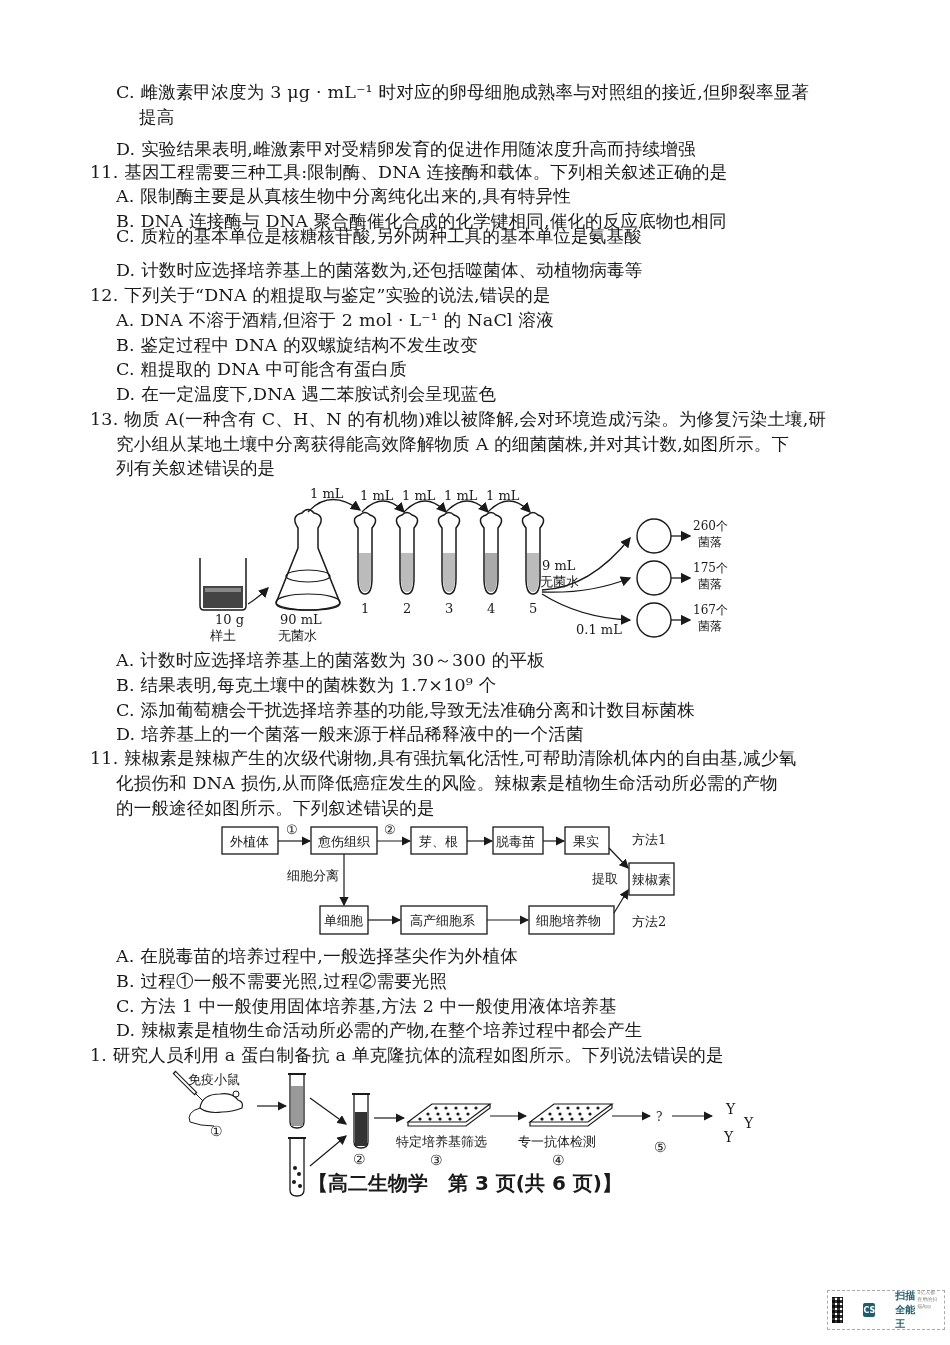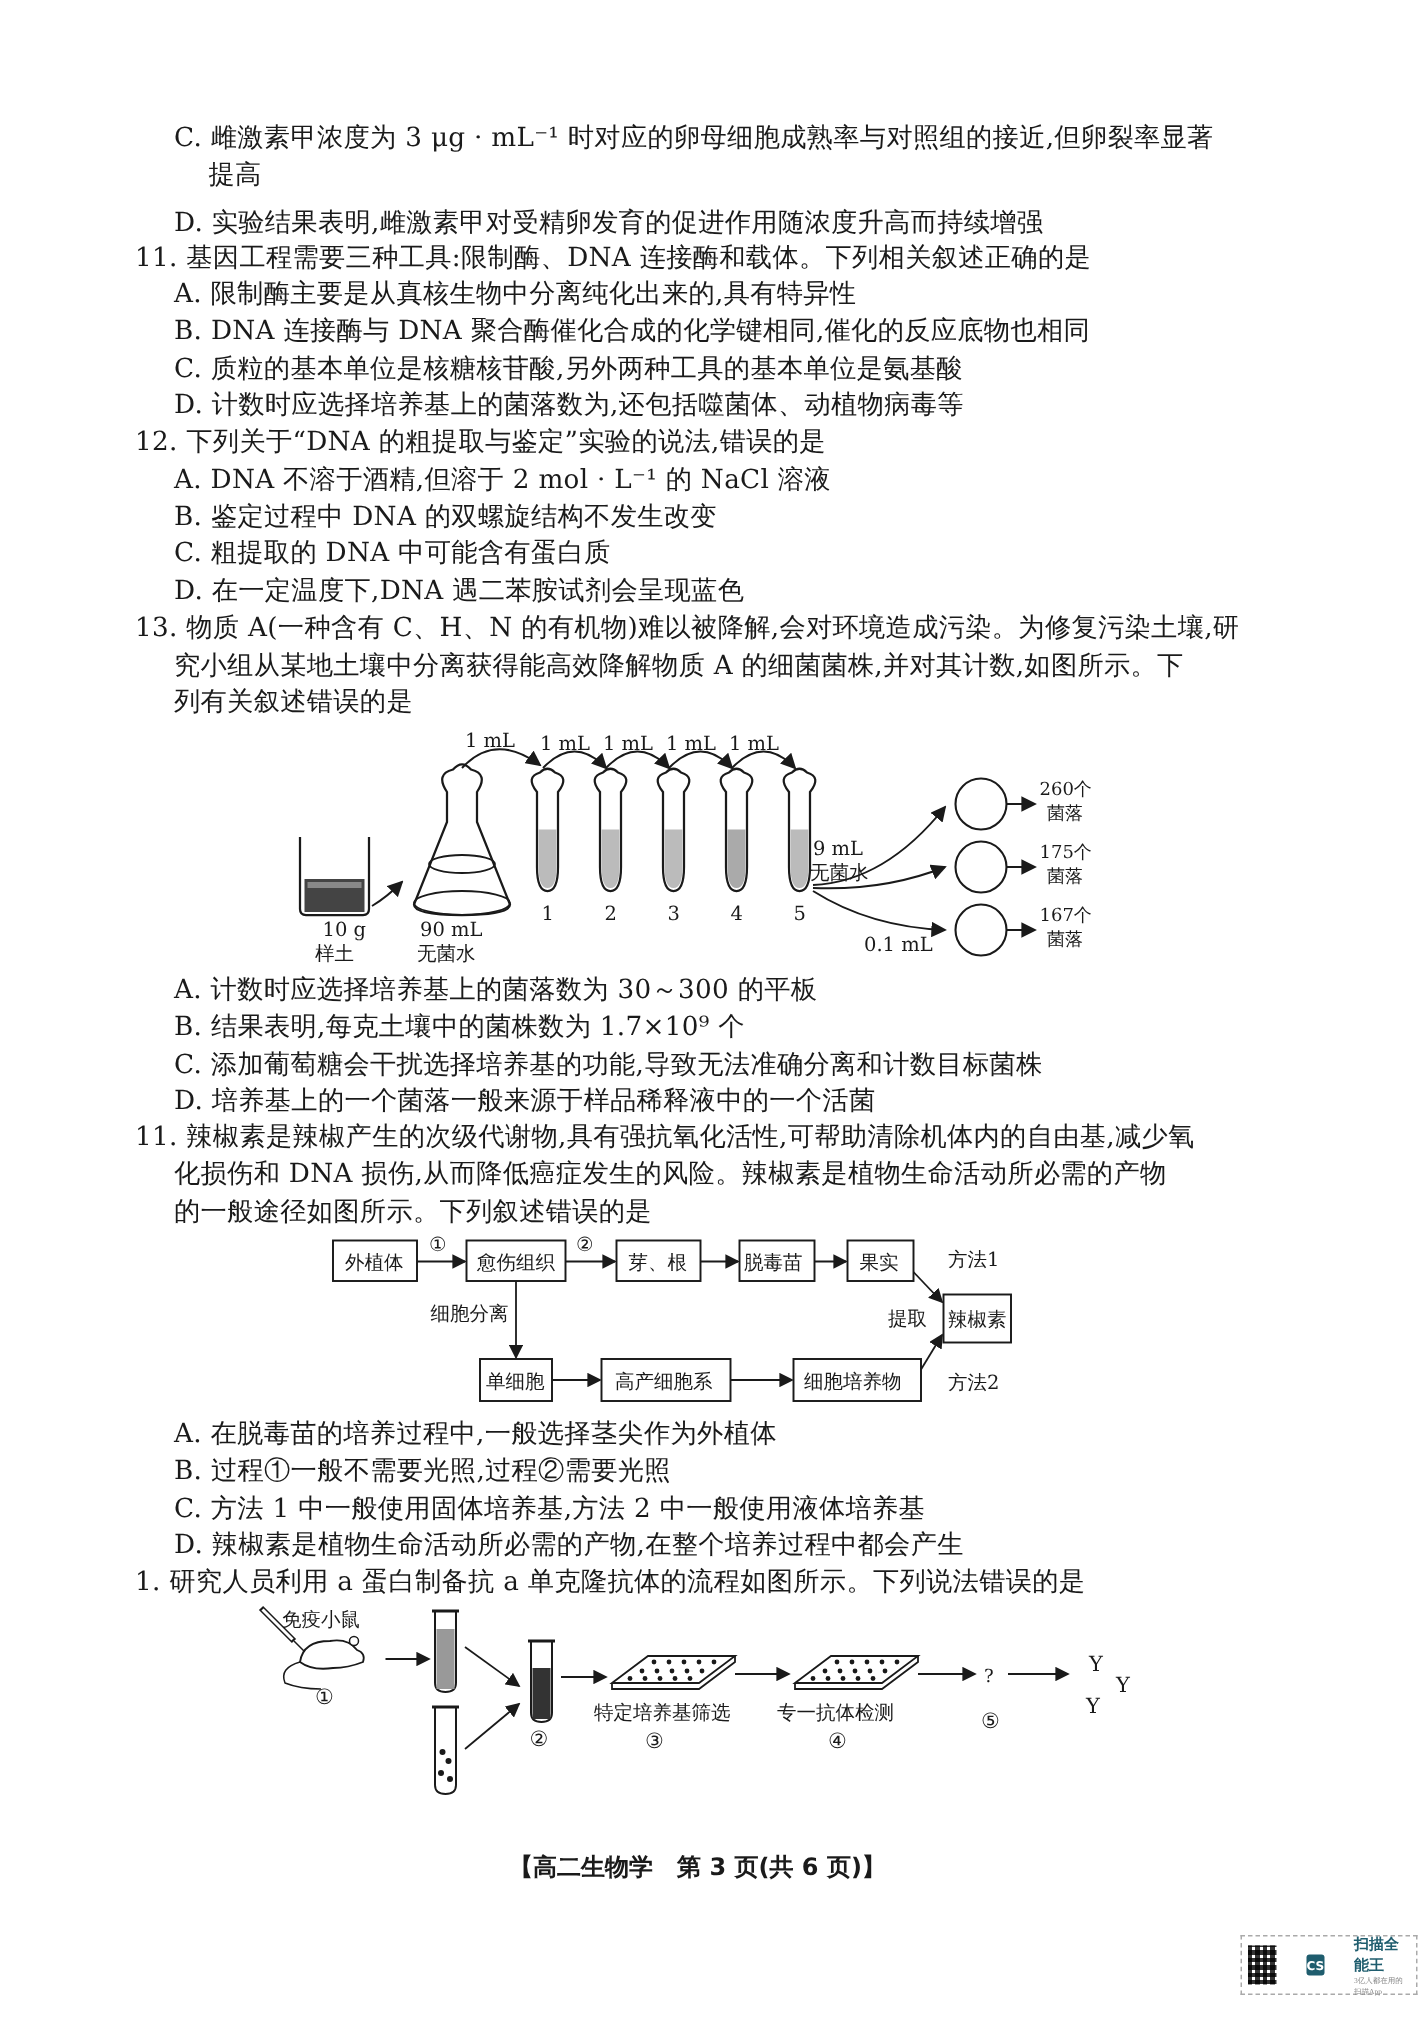--- a/index.html
+++ b/index.html
@@ -4,44 +4,44 @@
   <style>
     html, body { margin:0; padding:0; background:#ffffff; }
     body { width:950px; height:1345px; position:relative; overflow:hidden;
            font-family:"DejaVu Serif","Liberation Serif",serif; color:#1a1a1a; }
     .line { position:absolute; font-size:17.5px; line-height:24px; white-space:nowrap; letter-spacing:0.2px; }
     .q { left:90px; }
     .opt { left:116px; }
     .cont { left:139px; }
     .diagram { position:absolute; }
     svg text { font-family:"DejaVu Serif","Liberation Serif",serif; fill:#1a1a1a; }
-    .footer { position:absolute; left:0; width:930px; top:1235px; text-align:center; font-size:16px;
+    .footer { position:absolute; left:0; width:930px; top:1170px; text-align:center; font-size:20px;
               font-family:"DejaVu Sans","Liberation Sans",sans-serif; font-weight:bold; }
     .badge { position:absolute; left:827px; top:1290px; width:118px; height:40px; border:1px dashed #aaa;
              display:flex; align-items:center; gap:20px; padding:0 4px; box-sizing:border-box; }
     .qr { width:26px; height:26px; background:
           repeating-linear-gradient(90deg,#333 0 3px,#fff 3px 5px),
           repeating-linear-gradient(0deg,#333 0 3px,#fff 3px 5px); background-blend-mode:multiply; }
     .cs { width:16px; height:14px; background:#1f5d6e; color:#fff; font-size:8px; font-weight:bold;
           font-family:"DejaVu Sans",sans-serif; display:flex; align-items:center; justify-content:center; border-radius:2px; }
-    .badge-text { display:flex; flex-direction:column; font-family:Liberation Serif, serif; }
+    .badge-text { display:flex; flex-direction:row; font-family:Liberation Mono, monospace; }
     .badge-title { font-size:10px; color:#1f5d6e; font-weight:bold; }
     .badge-sub { font-size:5px; color:#888; }
   </style>
 </head>
 <body>
 
 <div class="line opt" style="top:80px">C. 雌激素甲浓度为 3 μg · mL⁻¹ 时对应的卵母细胞成熟率与对照组的接近,但卵裂率显著</div>
 <div class="line cont" style="top:105px">提高</div>
 <div class="line opt" style="top:137px">D. 实验结果表明,雌激素甲对受精卵发育的促进作用随浓度升高而持续增强</div>
 
 <div class="line q" style="top:160px">11. 基因工程需要三种工具:限制酶、DNA 连接酶和载体。下列相关叙述正确的是</div>
 <div class="line opt" style="top:184px">A. 限制酶主要是从真核生物中分离纯化出来的,具有特异性</div>
 <div class="line opt" style="top:209px">B. DNA 连接酶与 DNA 聚合酶催化合成的化学键相同,催化的反应底物也相同</div>
-<div class="line opt" style="top:234px">C. 质粒的基本单位是核糖核苷酸,另外两种工具的基本单位是氨基酸</div>
+<div class="line opt" style="top:224px">C. 质粒的基本单位是核糖核苷酸,另外两种工具的基本单位是氨基酸</div>
 <div class="line opt" style="top:258px">D. 计数时应选择培养基上的菌落数为,还包括噬菌体、动植物病毒等</div>
 
 <div class="line q" style="top:283px">12. 下列关于“DNA 的粗提取与鉴定”实验的说法,错误的是</div>
 <div class="line opt" style="top:308px">A. DNA 不溶于酒精,但溶于 2 mol · L⁻¹ 的 NaCl 溶液</div>
 <div class="line opt" style="top:333px">B. 鉴定过程中 DNA 的双螺旋结构不发生改变</div>
 <div class="line opt" style="top:357px">C. 粗提取的 DNA 中可能含有蛋白质</div>
 <div class="line opt" style="top:382px">D. 在一定温度下,DNA 遇二苯胺试剂会呈现蓝色</div>
 
 <div class="line q" style="top:407px">13. 物质 A(一种含有 C、H、N 的有机物)难以被降解,会对环境造成污染。为修复污染土壤,研</div>
 <div class="line opt" style="top:432px">究小组从某地土壤中分离获得能高效降解物质 A 的细菌菌株,并对其计数,如图所示。下</div>

